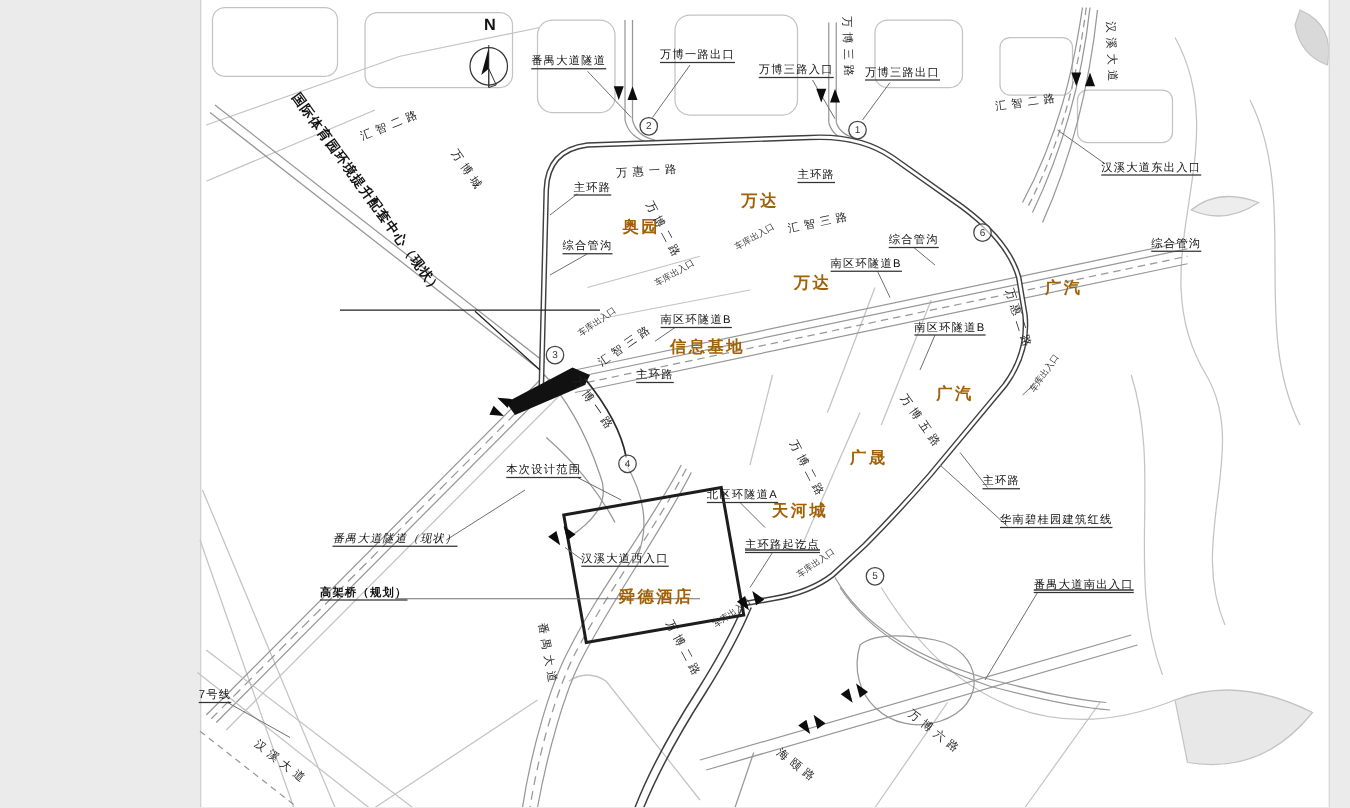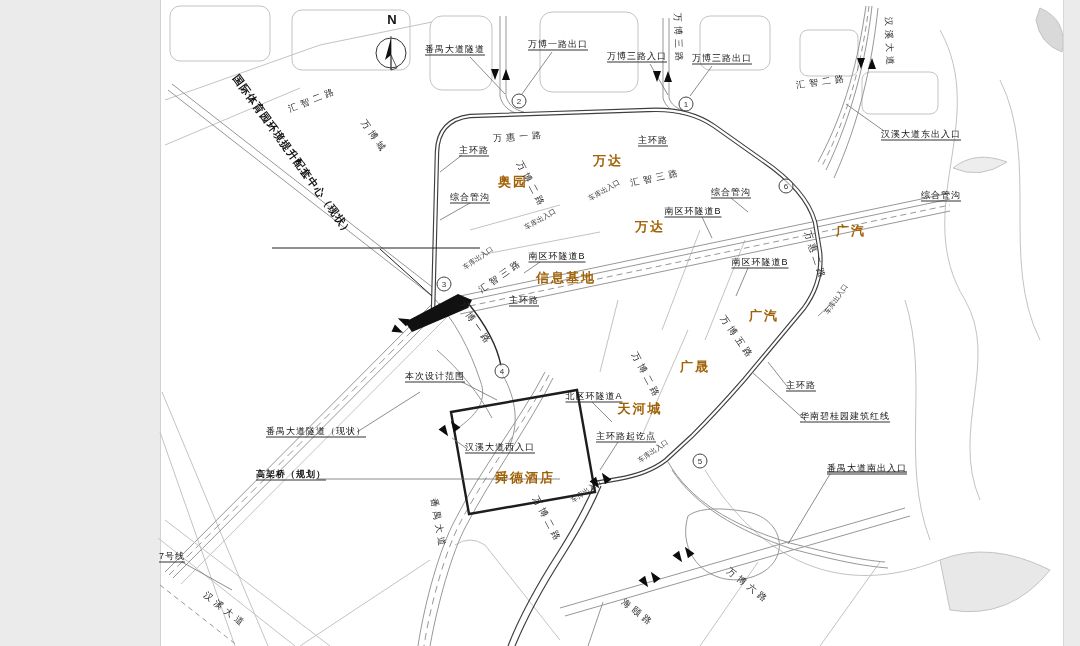--- a/index.html
+++ b/index.html
@@ -185,22 +185,22 @@
   <div id="labels-layer">
       <div class="lbl callout" style="left: 455px; top: 50px;">番禺大道隧道</div>
       <div class="lbl callout" style="left: 558px; top: 45px;">万博一路出口</div>
       <div class="lbl callout" style="left: 637px; top: 57px;">万博三路入口</div>
       <div class="lbl callout" style="left: 722px; top: 59px;">万博三路出口</div>
       <div class="lbl callout" style="left: 921px; top: 135px;">汉溪大道东出入口</div>
       <div class="lbl callout" style="left: 435px; top: 377px;">本次设计范围</div>
       <div class="lbl callout" style="left: 500px; top: 448px;">汉溪大道西入口</div>
       <div class="lbl callout" style="left: 867px; top: 469px; text-decoration: underline;">番禺大道南出入口</div>
       <div class="lbl callout" style="left: 845px; top: 417px;">华南碧桂园建筑红线</div>
-      <div class="lbl callout" style="left: 626px; top: 437px;">主环路起讫点</div>
-      <div class="lbl callout" style="left: 316px; top: 432px;">番禺大道隧道（现状）</div>
+      <div class="lbl callout" style="left: 626px; top: 437px; text-decoration: underline;">主环路起讫点</div>
+      <div class="lbl callout" style="left: 316px; top: 432px; font-style: italic;">番禺大道隧道（现状）</div>
       <div class="lbl callout" style="left: 291px; top: 475px; font-weight: bold;">高架桥（规划）</div>
       <div class="lbl callout" style="left: 172px; top: 557px;">7号线</div>
       <div class="lbl callout" style="left: 474px; top: 151px;">主环路</div>
       <div class="lbl callout" style="left: 653px; top: 141px;">主环路</div>
       <div class="lbl callout" style="left: 524px; top: 301px;">主环路</div>
       <div class="lbl callout" style="left: 801px; top: 386px;">主环路</div>
       <div class="lbl callout" style="left: 470px; top: 198px;">综合管沟</div>
       <div class="lbl callout" style="left: 731px; top: 193px;">综合管沟</div>
       <div class="lbl callout" style="left: 941px; top: 196px;">综合管沟</div>
       <div class="lbl callout" style="left: 693px; top: 212px;">南区环隧道B</div>

